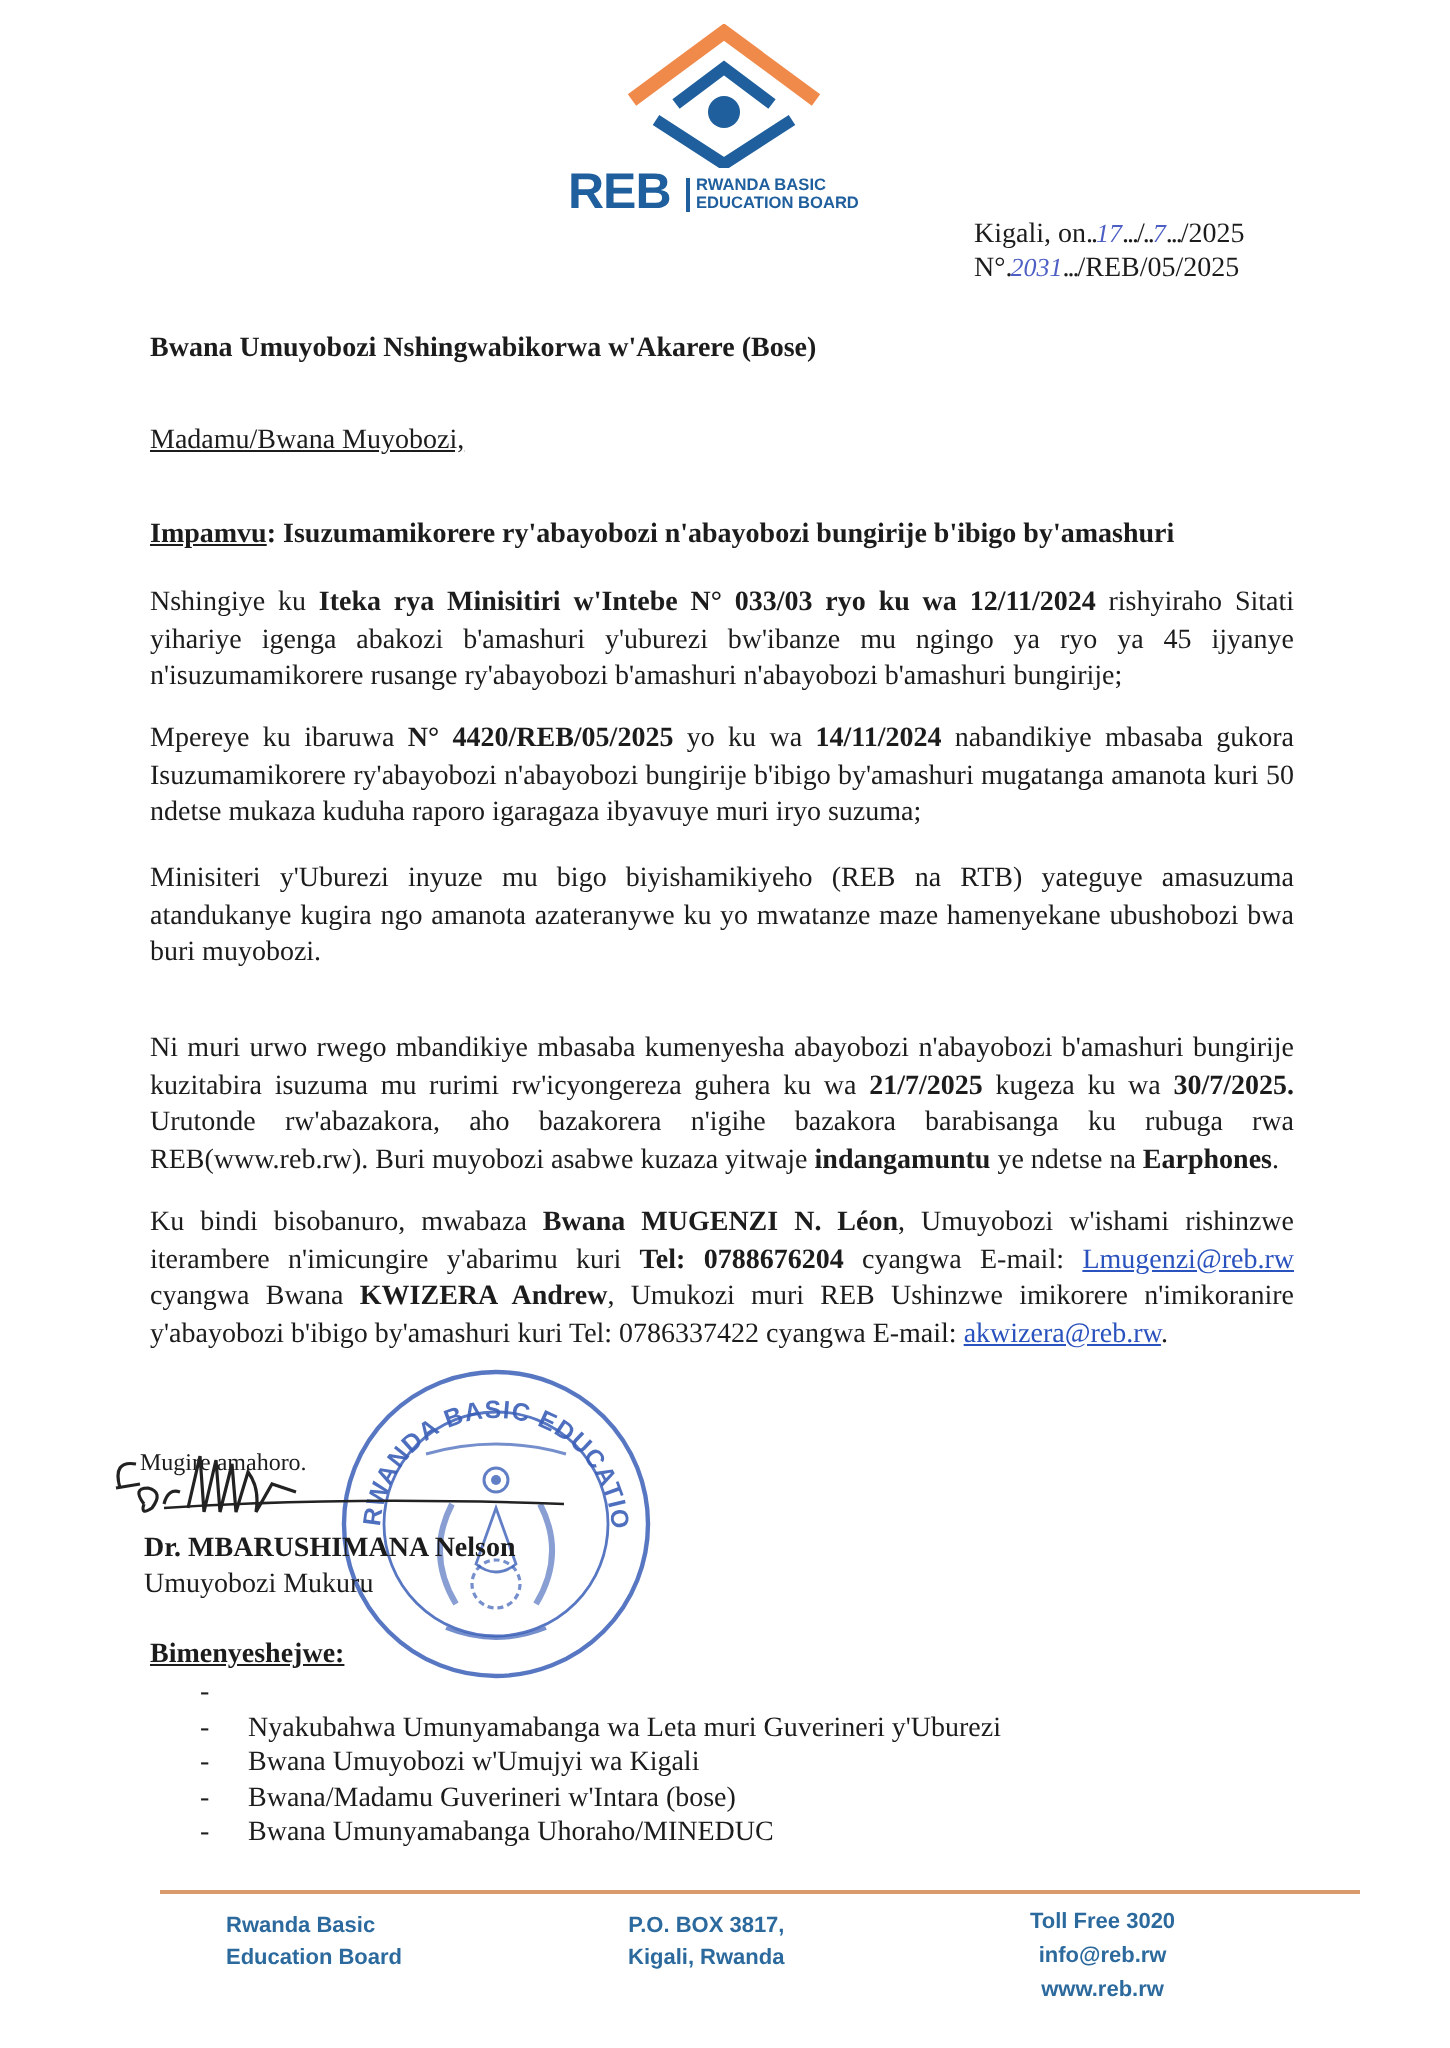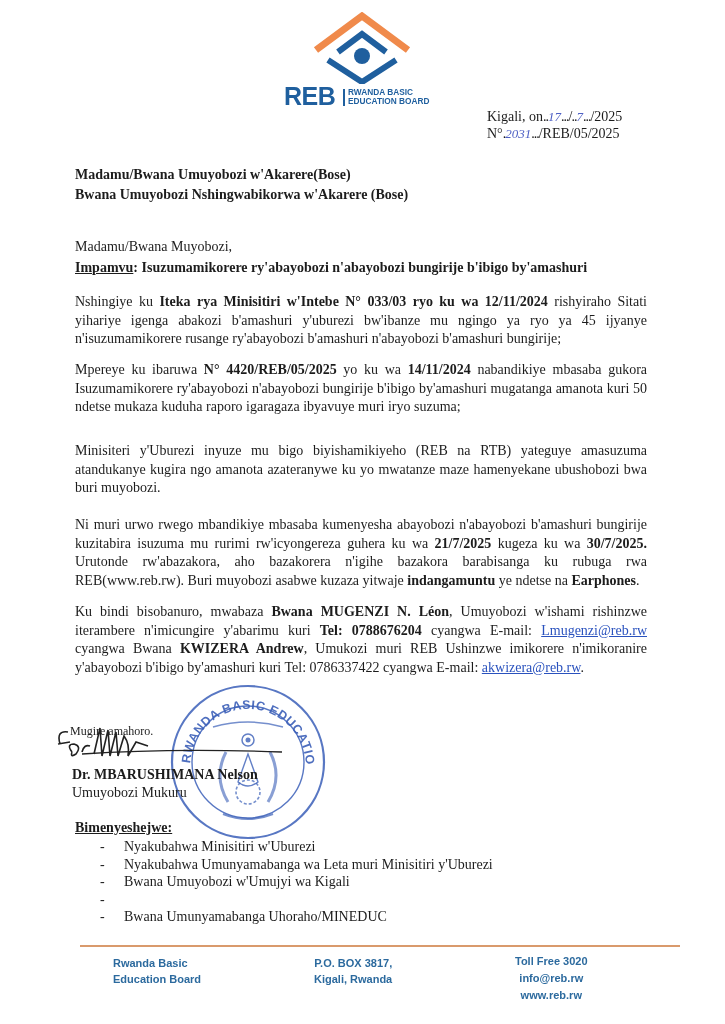--- a/index.html
+++ b/index.html
@@ -20,21 +20,21 @@
     .ref { font-size: 14px; line-height: 16px; white-space: nowrap; }
     .hand { font-family: Liberation Serif, serif; color: #4d5fc4; font-style: italic; font-size: 13px; margin-top: 24px; }
     .dots { letter-spacing: -1px; }
 
     .p { font-size: 14px; line-height: 18.5px; text-align: justify; left: 75px; width: 572px; }
     .bold { font-weight: bold; }
     .u { text-decoration: underline; text-align: center; }
     .link { color: #2a52be; text-decoration: underline; }
 
     #recipients { left: 75px; top: 165px; font-weight: bold; font-size: 14px; line-height: 20px; }
-    #salutation { left: 75px; top: 239px; font-size: 14px; }
+    #salutation { left: 75px; top: 213px; font-size: 14px; text-decoration: underline; }
     #subject { left: 75px; top: 260px; font-size: 14px; font-weight: bold; white-space: nowrap; }
 
     
     #closing { left: 70px; top: 703px; font-size: 12px; margin-top: 21px; }
     #signature { left: 52px; top: 722px; }
     #signer-name { left: 72px; top: 767px; font-size: 14px; font-weight: bold; }
     #signer-title { left: 72px; top: 785px; font-size: 14px; }
     #stamp { left: 168px; top: 682px; }
 
     #cc-title { left: 75px; top: 820px; font-size: 14px; font-weight: bold; text-decoration: underline; }
@@ -68,39 +68,38 @@
 </div>
 
 <div class="abs ref" style="left:487px; top:109px;">
   <span>Kigali, on</span><span class="dots">..</span><span class="hand">17</span><span class="dots">.../..</span><span class="hand">7</span><span class="dots">...</span><span>/2025</span>
 </div>
 <div class="abs ref" style="left:487px; top:126px;">
   <span>N°</span><span class="dots">.</span><span class="hand">2031</span><span class="dots">...</span><span>/REB/05/2025</span>
 </div>
 
 <div id="recipients" class="abs">
-  <div>Madamu/Bwana Umuyobozi w'Akarere(Bose)</div>
   <div>Bwana Umuyobozi Nshingwabikorwa w'Akarere (Bose)</div>
 </div>
 
 <div id="salutation" class="abs">Madamu/Bwana Muyobozi,</div>
 
 <div id="subject" class="abs">
   <span class="u">Impamvu</span><span>: Isuzumamikorere ry'abayobozi n'abayobozi bungirije b'ibigo by'amashuri</span>
 </div>
 
 <div class="abs p" style="top:293px;">
   <span>Nshingiye ku </span><span class="bold">Iteka rya Minisitiri w'Intebe N° 033/03 ryo ku wa 12/11/2024</span><span> rishyiraho Sitati yihariye igenga abakozi b'amashuri y'uburezi bw'ibanze mu ngingo ya ryo ya 45 ijyanye n'isuzumamikorere rusange ry'abayobozi b'amashuri n'abayobozi b'amashuri bungirije;</span>
 </div>
 
 <div class="abs p" style="top:361px;">
   <span>Mpereye ku ibaruwa </span><span class="bold">N° 4420/REB/05/2025</span><span> yo ku wa </span><span class="bold">14/11/2024</span><span> nabandikiye mbasaba gukora Isuzumamikorere ry'abayobozi n'abayobozi bungirije b'ibigo by'amashuri mugatanga amanota kuri 50 ndetse mukaza kuduha raporo igaragaza ibyavuye muri iryo suzuma;</span>
 </div>
 
-<div class="abs p" style="top:431px;margin-top:11px;">
+<div class="abs p" style="top:431px;">
   <span> Minisiteri y'Uburezi inyuze mu bigo biyishamikiyeho (REB na RTB) yateguye amasuzuma atandukanye kugira ngo amanota azateranywe ku yo mwatanze maze hamenyekane ubushobozi bwa buri muyobozi.</span>
 </div>
 
 <div class="abs p" style="top:500px;margin-top:16px;">
   <span>Ni muri urwo rwego mbandikiye mbasaba kumenyesha abayobozi n'abayobozi b'amashuri bungirije kuzitabira isuzuma mu rurimi rw'icyongereza  guhera ku wa </span><span class="bold">21/7/2025</span><span> kugeza ku wa </span><span class="bold">30/7/2025.</span><span> Urutonde rw'abazakora, aho bazakorera n'igihe bazakora barabisanga ku rubuga rwa REB(www.reb.rw). Buri muyobozi asabwe kuzaza yitwaje </span><span class="bold">indangamuntu</span><span> ye ndetse na </span><span class="bold">Earphones</span><span>.</span>
 </div>
 
 <div class="abs p" style="top:603px;">
   <span>Ku bindi bisobanuro, mwabaza </span><span class="bold">Bwana MUGENZI N. Léon</span><span>, Umuyobozi w'ishami rishinzwe iterambere n'imicungire y'abarimu kuri </span><span class="bold">Tel: 0788676204</span><span> cyangwa E-mail: </span><a class="link">Lmugenzi@reb.rw</a><span> cyangwa Bwana </span><span class="bold">KWIZERA Andrew</span><span>, Umukozi muri REB Ushinzwe imikorere n'imikoranire y'abayobozi b'ibigo by'amashuri kuri Tel: 0786337422 cyangwa E-mail: </span><a class="link">akwizera@reb.rw</a><span>.</span>
 </div>
@@ -134,32 +133,32 @@
     <path d="M30,32 Q120,26 230,30" fill="none" stroke="#222" stroke-width="1.3"></path>
   </svg>
 </div>
 <div id="signer-name" class="abs">Dr. MBARUSHIMANA Nelson</div>
 <div id="signer-title" class="abs">Umuyobozi Mukuru</div>
 
 <div id="cc-title" class="abs">Bimenyeshejwe:</div>
 <ul id="cc-list" class="abs">
   <li>
       <span class="dash">-</span>
-      <span>Nyakubahwa Minisitiri w'Uburezi</span>
     </li>
   <li>
       <span class="dash">-</span>
-      <span>Nyakubahwa Umunyamabanga wa Leta muri Minisitiri y'Uburezi</span>
+      <span>Nyakubahwa Umunyamabanga wa Leta muri Guverineri y'Uburezi</span>
     </li>
   <li>
       <span class="dash">-</span>
       <span>Bwana Umuyobozi w'Umujyi wa Kigali</span>
     </li>
   <li>
       <span class="dash">-</span>
+      <span>Bwana/Madamu Guverineri w'Intara (bose)</span>
     </li>
   <li>
       <span class="dash">-</span>
       <span>Bwana Umunyamabanga Uhoraho/MINEDUC</span>
     </li>
 </ul>
 
 <div id="footer-line" class="abs"></div>
 <div id="foot-1" class="abs foot">
   <div>Rwanda Basic</div>

